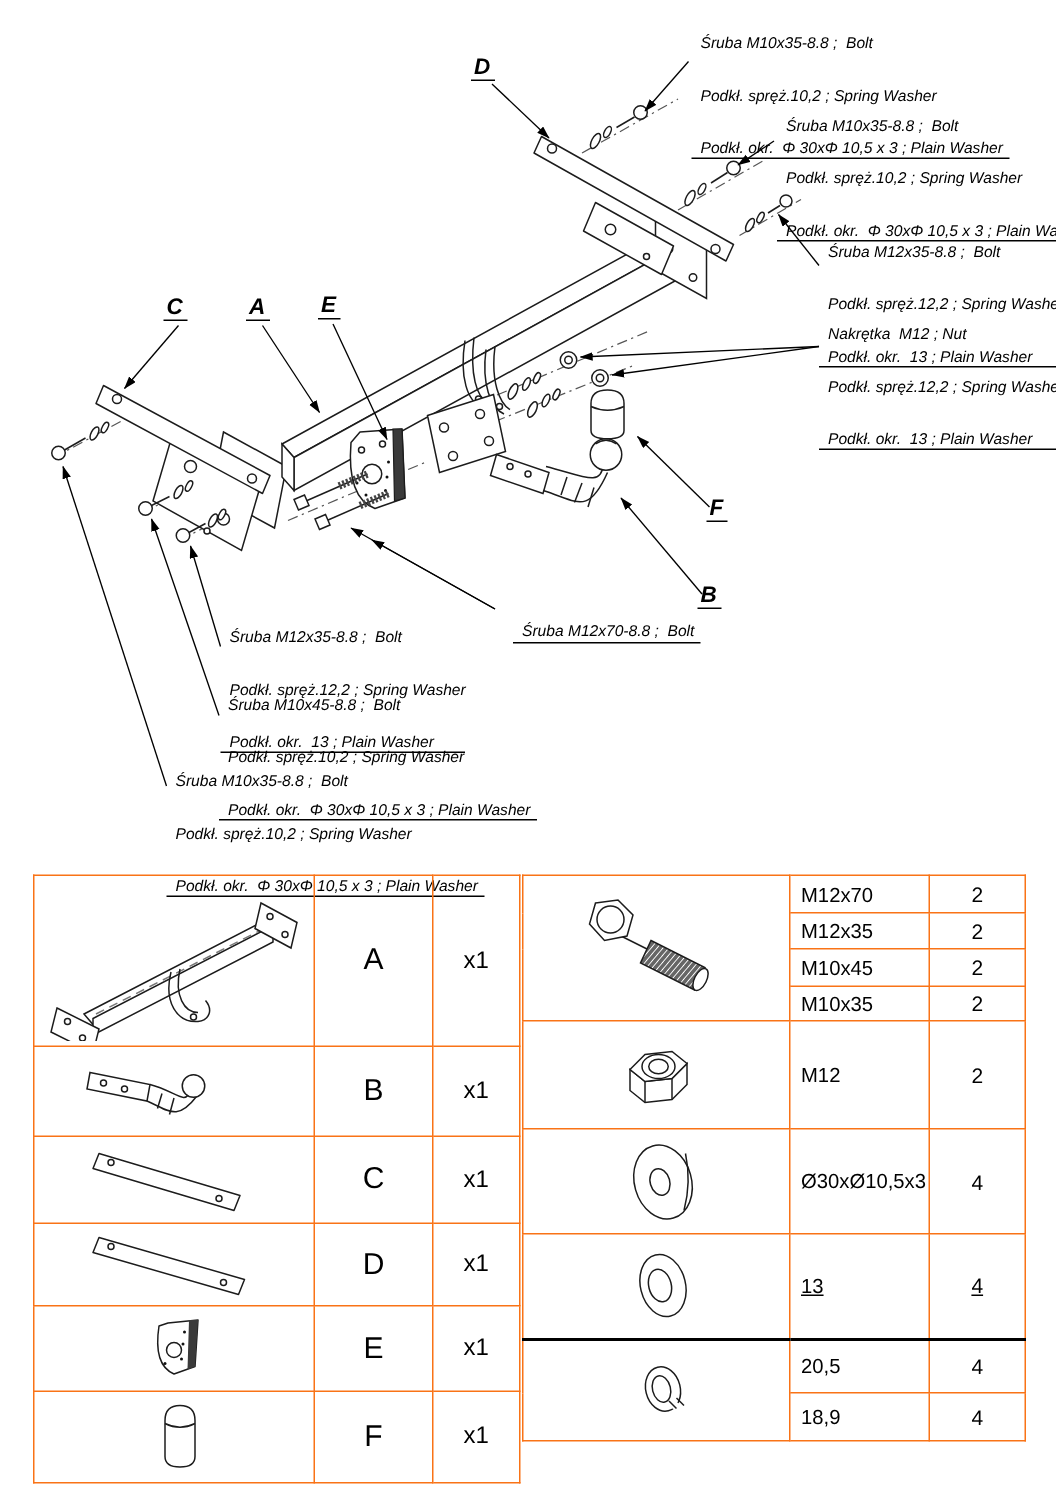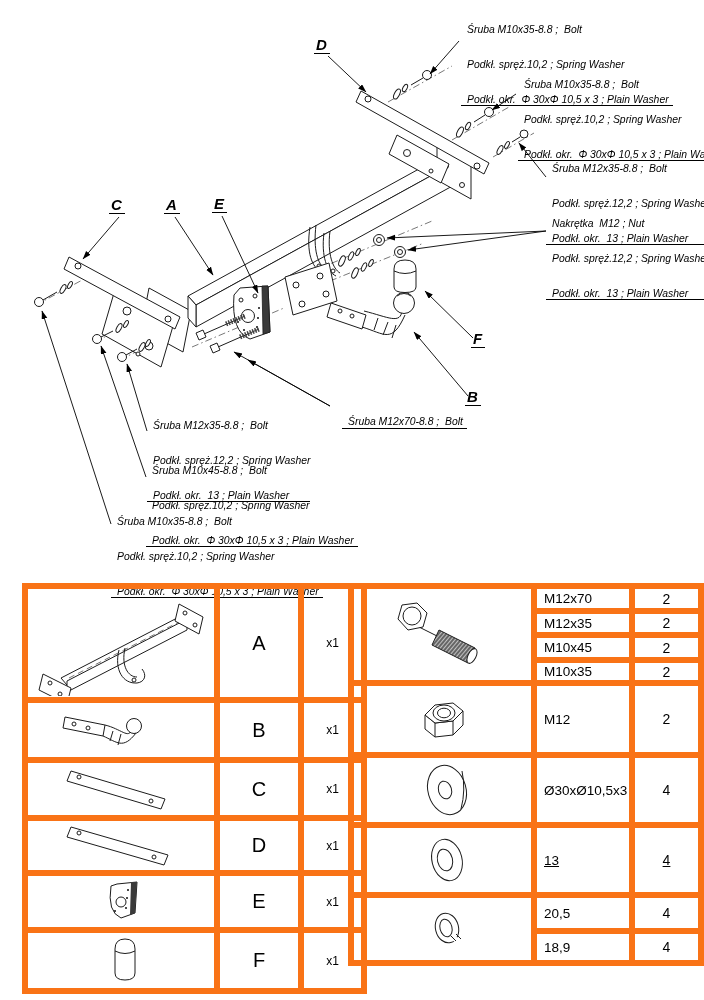--- a/index.html
+++ b/index.html
@@ -11,25 +11,25 @@
   .diagram-svg{position:absolute;left:0;top:0;}
   
   .note{position:absolute;font-style:italic;font-size:10.4px;line-height:11.6px;
         white-space:pre;padding-left:6px;}
   .note .u{border-bottom:1.2px solid #000;margin-left:-6px;padding-left:6px;padding-right:4px;}
   
   .plabel{position:absolute;font-style:italic;font-size:15px;font-weight:bold;
           border-bottom:1.2px solid #000;padding:0 3px 0 2px;}
   
   table{border-collapse:collapse;position:absolute;table-layout:fixed;}
-  td{border:6px solid #f97316;padding:0;overflow:hidden;}
+  td{border:1px solid #f97316;padding:0;overflow:hidden;}
   .parts-table{left:22px;top:583px;width:321px;}
   .fast-table{left:348px;top:583px;width:325px;}
   .cell-letter{font-size:20px;text-align:center;}
-  .cell-qty{font-size:12px;text-align:center;}
+  .cell-qty{font-size:16px;text-align:center;}
   .cell-size{font-size:13.5px;text-align:left;padding-left:7px;}
   .cell-num{font-size:14px;text-align:center;}
   .cell-img{text-align:center;vertical-align:middle;}
   .cell-img svg{margin:0 auto;}
   .thick td{border-top:2px solid #000;}
 </style>
 </head>
 <body>
 
 <div class="stage">

